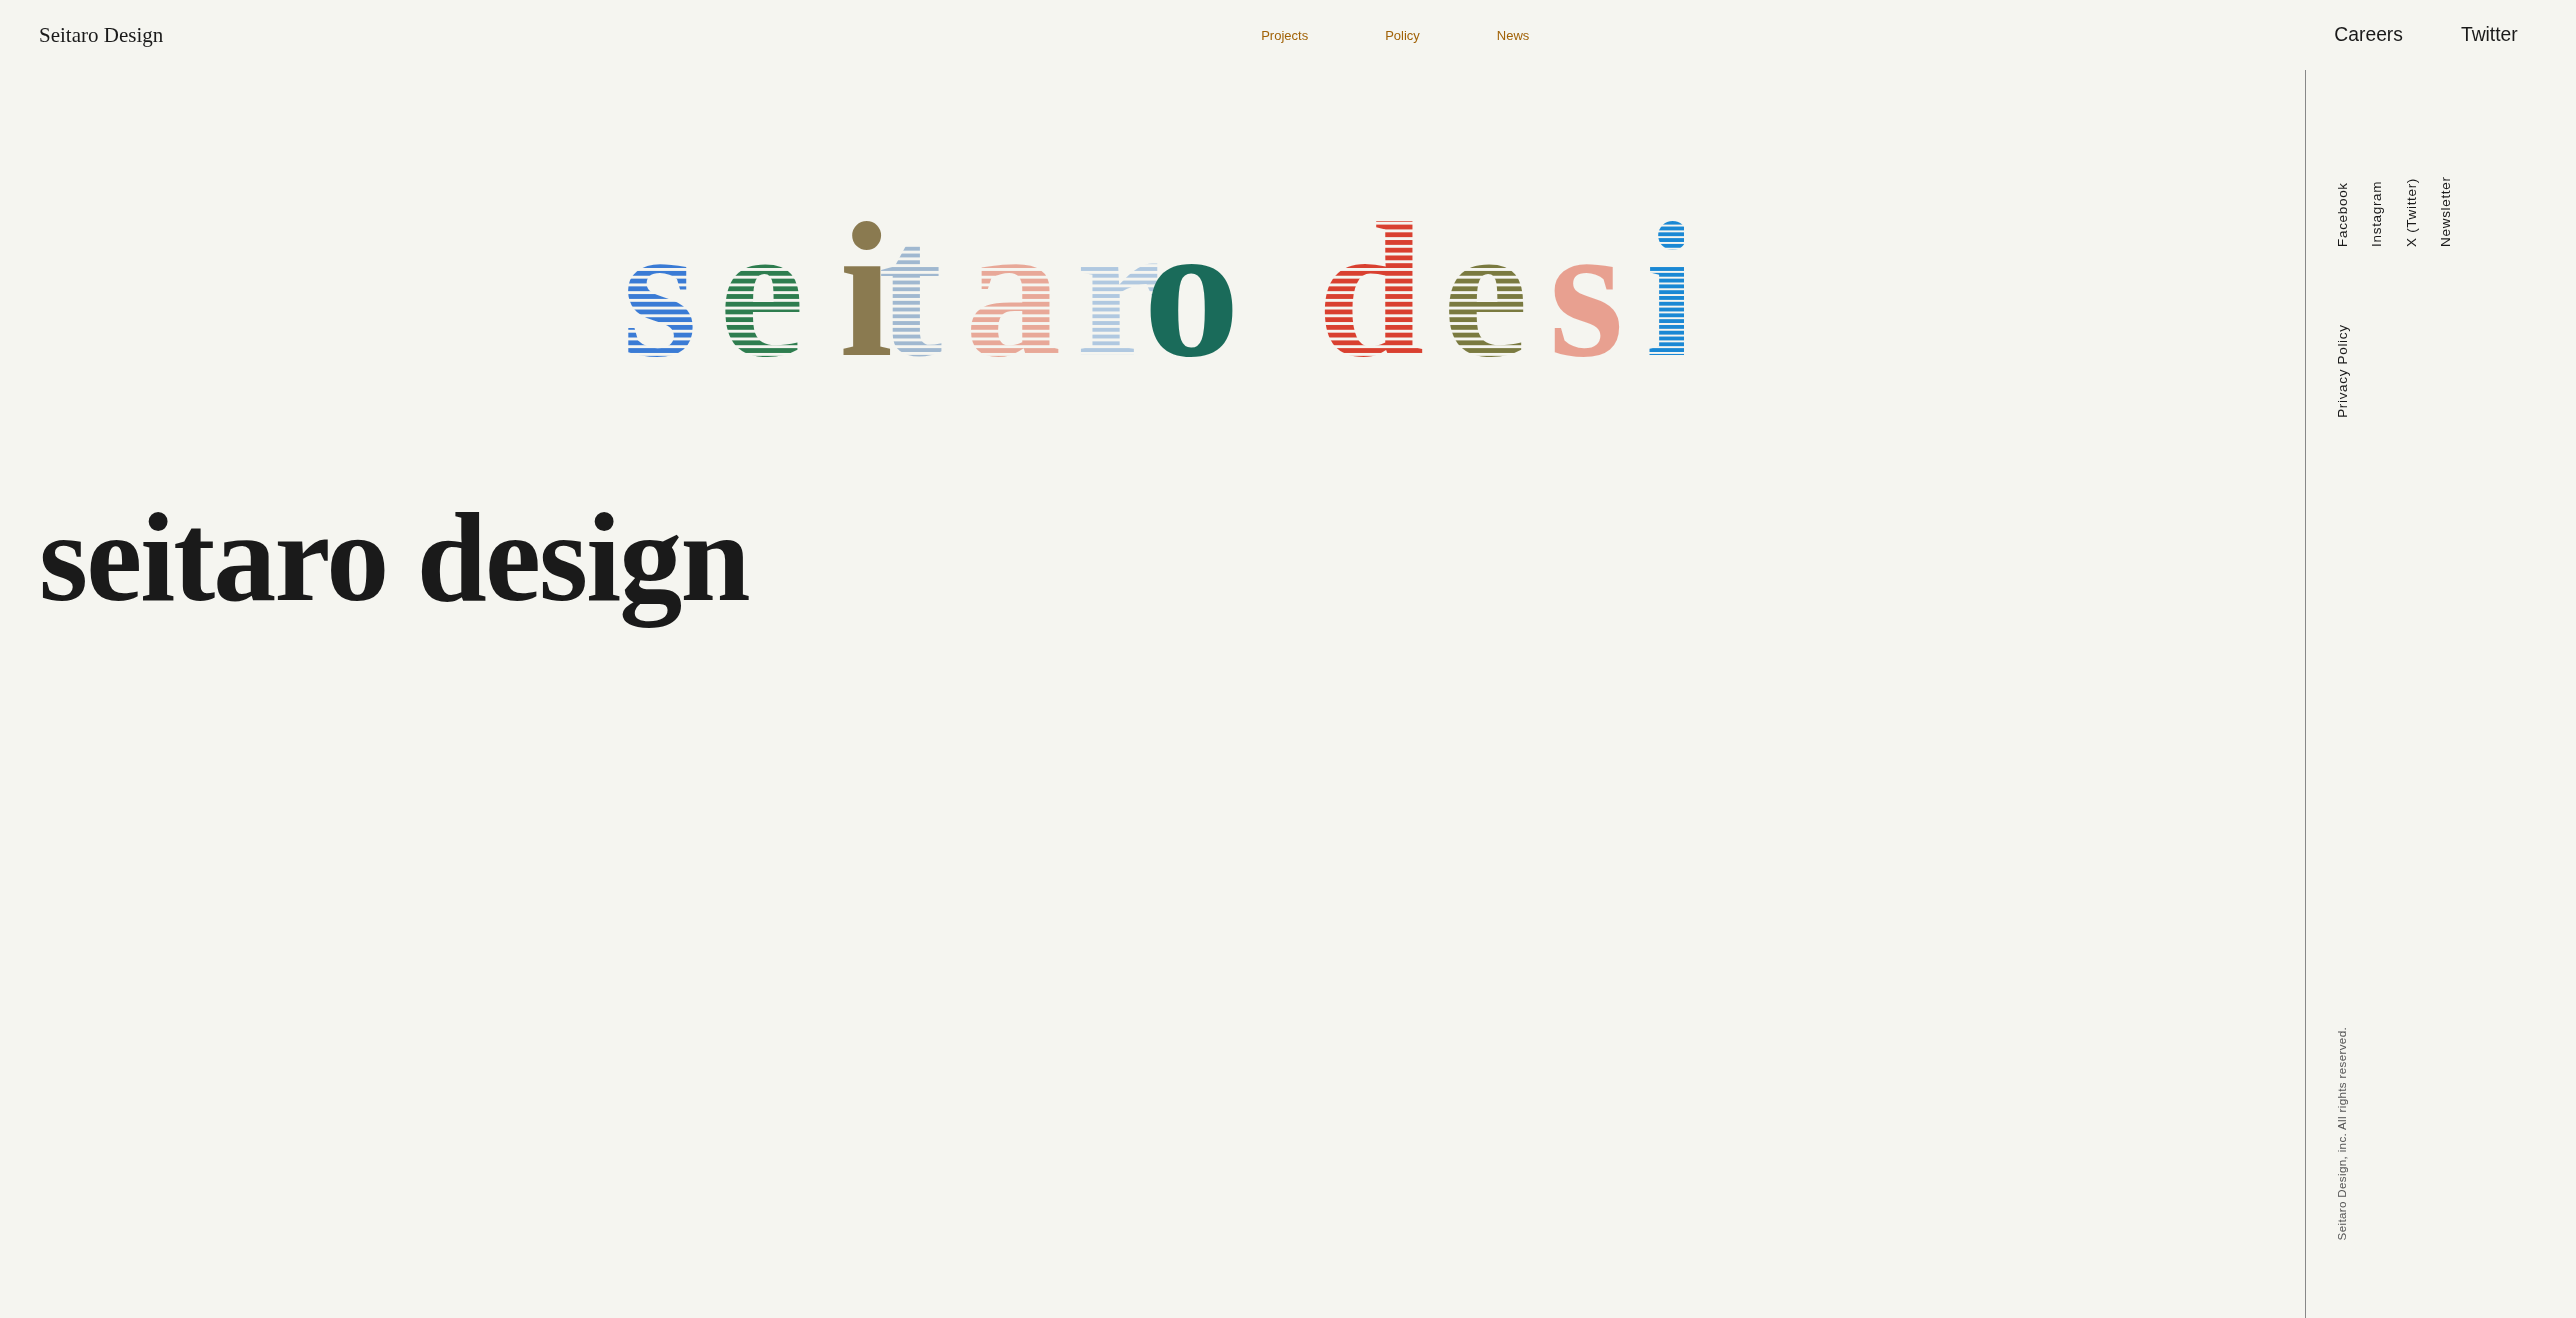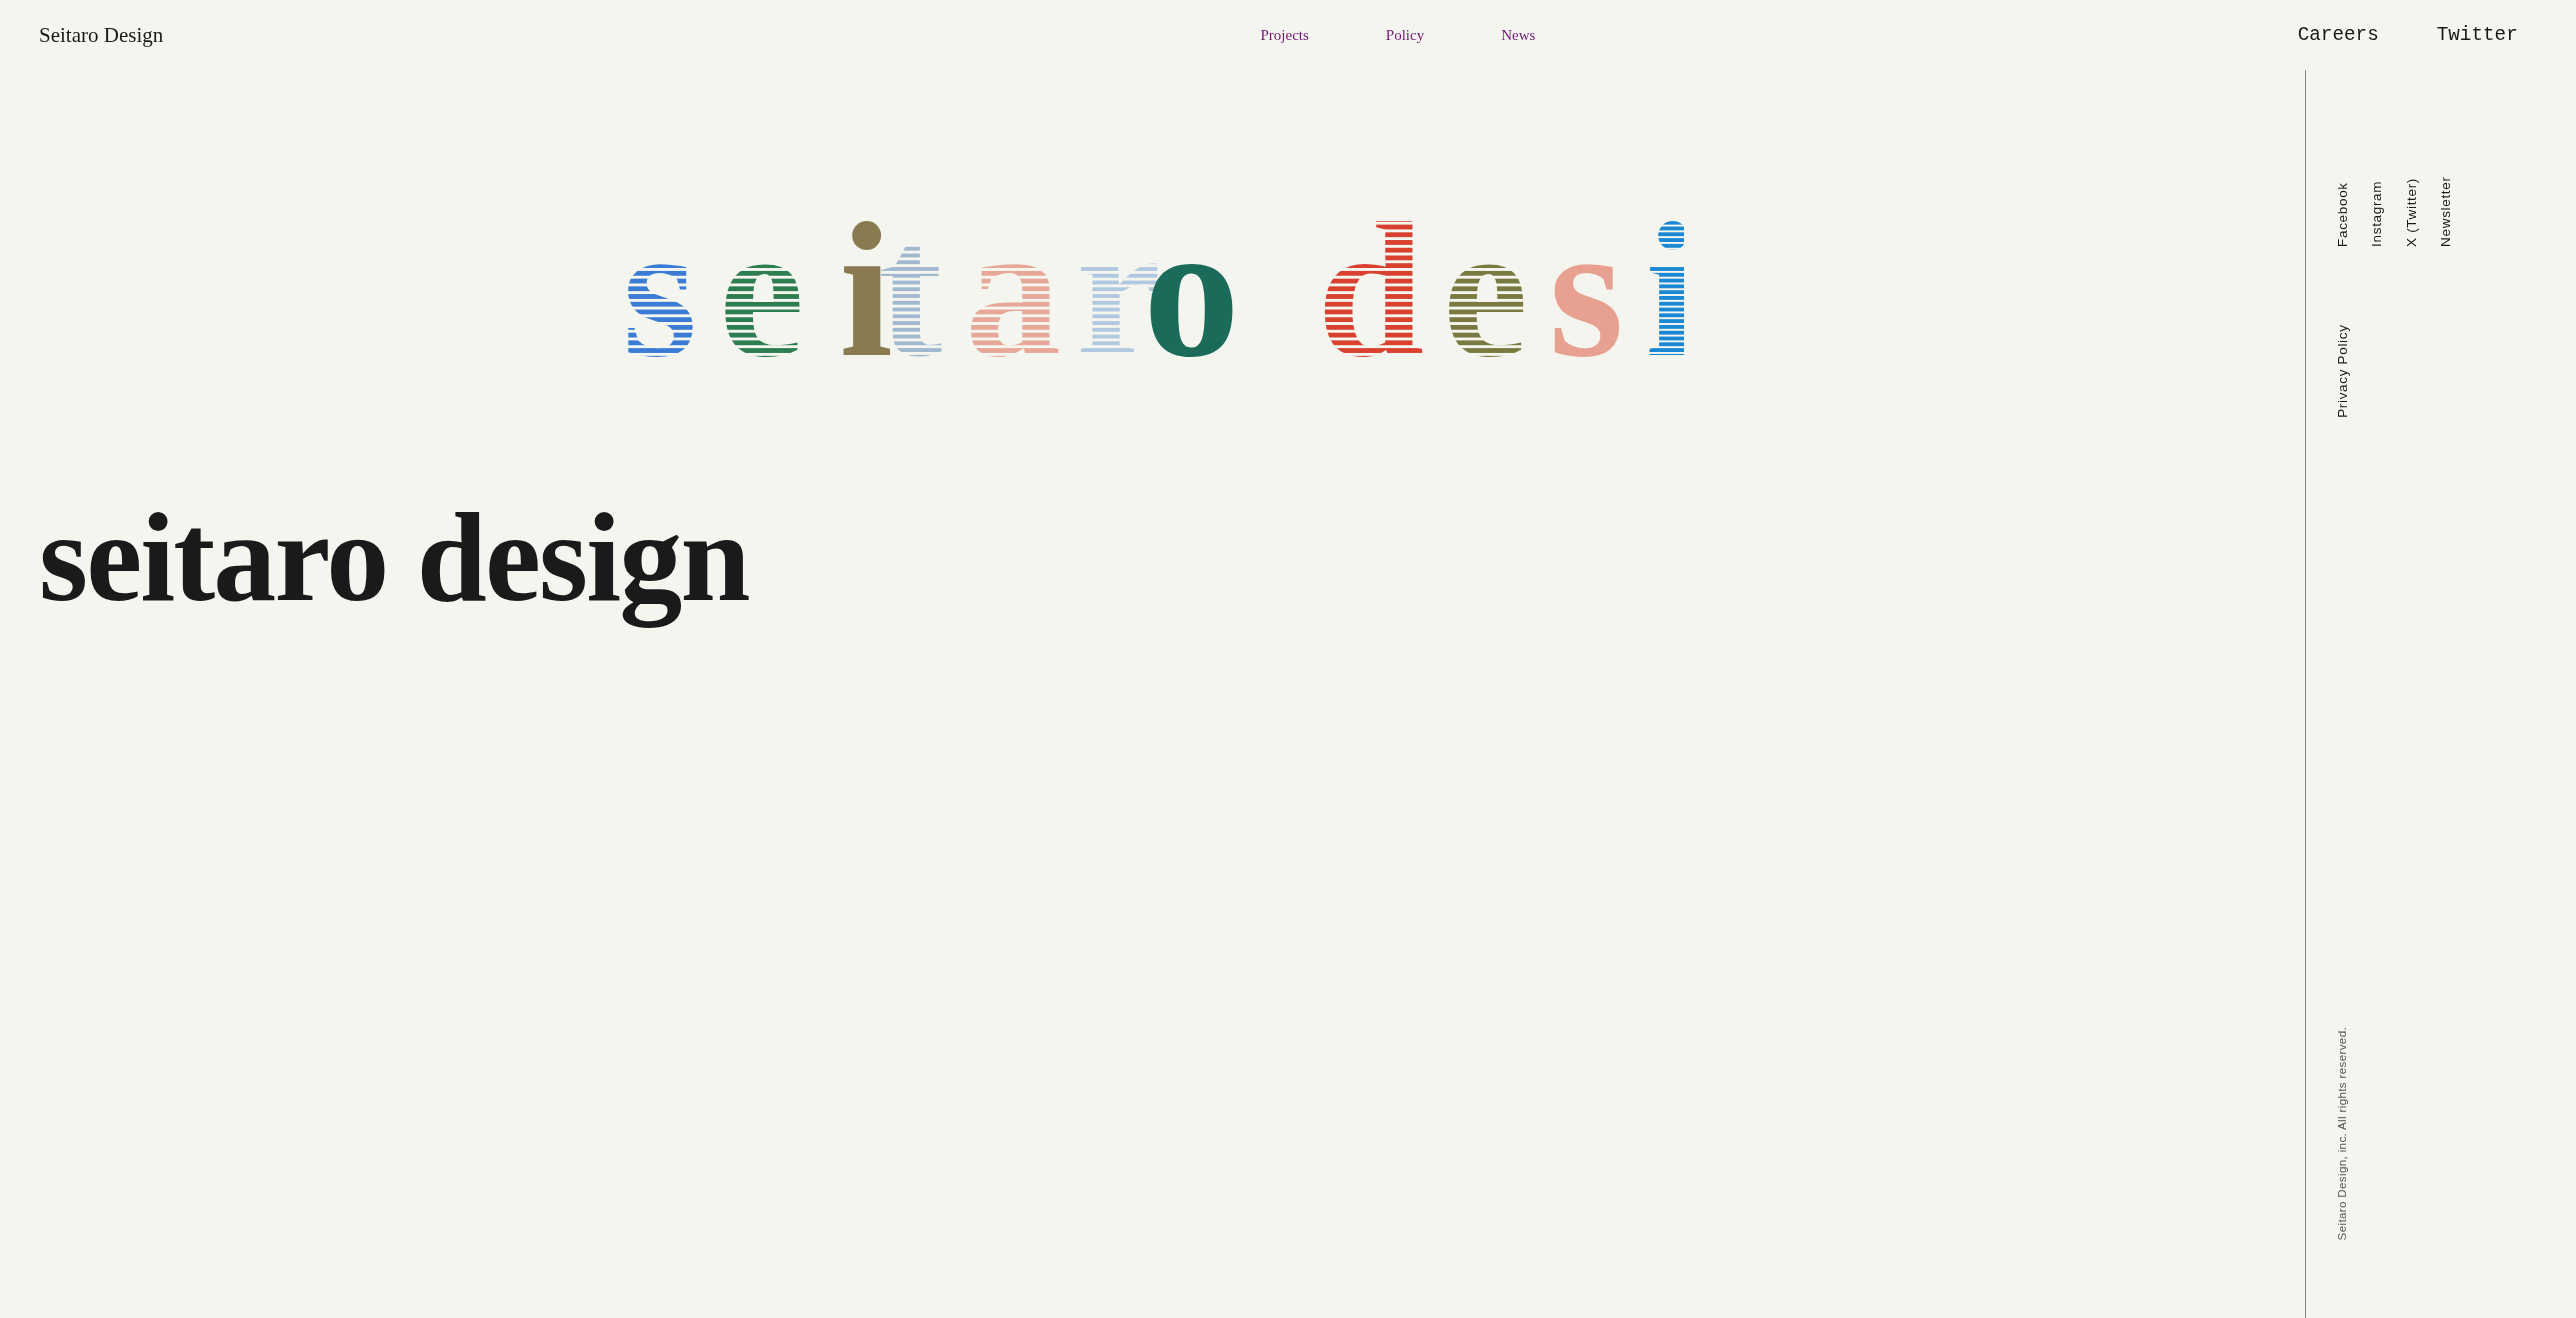--- a/index.html
+++ b/index.html
@@ -42,24 +42,24 @@
       display: flex;
       gap: 77px;
       margin-left: auto;
       margin-right: auto;
       position: absolute;
       left: 50%;
       transform: translateX(-10%);
     }
 
     .header-nav-center a {
-      font-size: 15px;
-      color: #701a75;
+      font-size: 13px;
+      color: #a16207;
       text-decoration: none;
-      font-family: Liberation Serif, serif;
+      font-family: Liberation Sans, sans-serif;
     }
 
     
     .vertical-divider {
       position: fixed;
       top: 0;
       bottom: 0;
       right: 270px;
       width: 1px;
       background: #888;
@@ -70,21 +70,21 @@
       display: flex;
       gap: 58px;
       margin-left: auto;
       padding-right: 19.3px;
     }
 
     .header-nav-right a {
       font-size: 19.3px;
       color: #1a1a1a;
       text-decoration: none;
-      font-family: Liberation Mono, monospace;
+      font-family: Liberation Sans, sans-serif;
     }
 
     
     main {
       padding-top: 70px;
       display: flex;
       min-height: 100vh;
     }
 
     .content-area {

